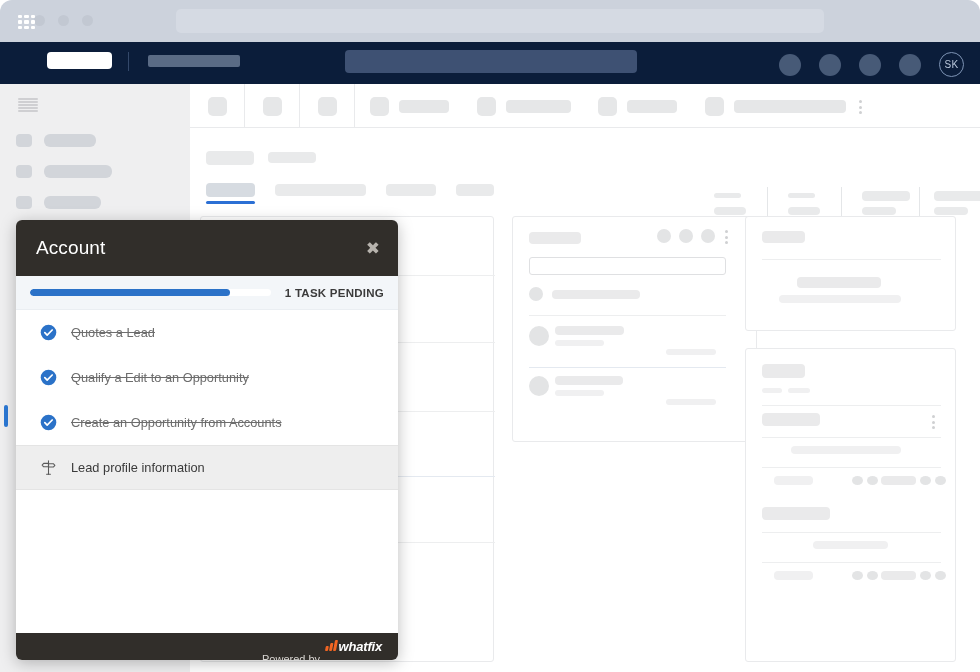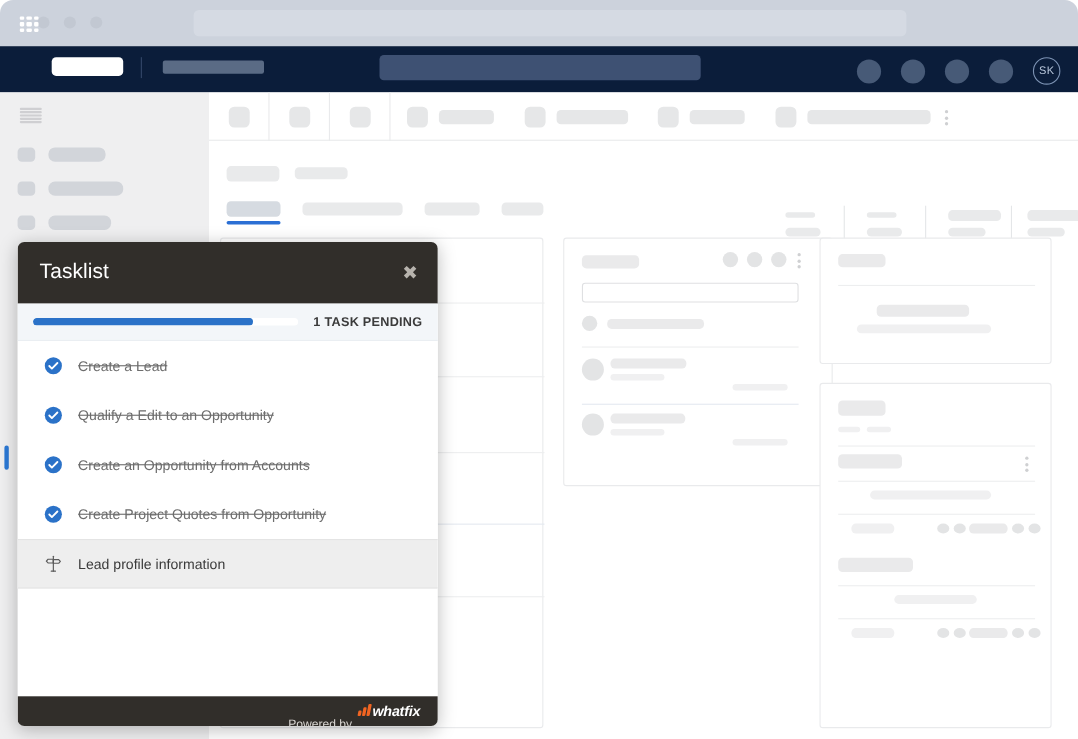--- a/index.html
+++ b/index.html
@@ -314,59 +314,52 @@
       <div class="circ" style="left:106px; top:222px; width:11px; height:9px;"></div>
       <div class="circ" style="left:121px; top:222px; width:11px; height:9px;"></div>
       <div class="blk" style="left:135px; top:222px; width:35px; height:9px;"></div>
       <div class="circ" style="left:174px; top:222px; width:11px; height:9px;"></div>
       <div class="circ" style="left:189px; top:222px; width:11px; height:9px;"></div>
     </div>
   </div>
 
   <div class="tasklist">
     <div class="tl-header">
-      <span class="tl-title">Tasklist</span>
+      <span class="tl-title">Account</span>
       <button class="tl-close">✖</button>
     </div>
 
     <div class="tl-progress-row">
       <div class="tl-track">
         <div class="tl-fill" id="progress-fill" style="width: 83%;"></div>
       </div>
       <span class="tl-pending">1 TASK PENDING</span>
     </div>
 
     <div class="tl-body" id="tasklist-items">
         <div class="tl-item done">
           <span class="tl-check"><svg viewBox="0 0 24 24" width="17" height="17" aria-hidden="true">
               <circle cx="12" cy="12" r="11" fill="#2b72c8"></circle>
               <path d="M6.8 12.3l3.3 3.3 7.1-7.1" fill="none" stroke="#ffffff" stroke-width="2.4" stroke-linecap="round" stroke-linejoin="round"></path>
             </svg></span>
-          <span class="tl-label">Create a Lead</span>
+          <span class="tl-label">Quotes a Lead</span>
         </div>
         <div class="tl-item done">
           <span class="tl-check"><svg viewBox="0 0 24 24" width="17" height="17" aria-hidden="true">
               <circle cx="12" cy="12" r="11" fill="#2b72c8"></circle>
               <path d="M6.8 12.3l3.3 3.3 7.1-7.1" fill="none" stroke="#ffffff" stroke-width="2.4" stroke-linecap="round" stroke-linejoin="round"></path>
             </svg></span>
           <span class="tl-label">Qualify a Edit to an Opportunity</span>
         </div>
         <div class="tl-item done">
           <span class="tl-check"><svg viewBox="0 0 24 24" width="17" height="17" aria-hidden="true">
               <circle cx="12" cy="12" r="11" fill="#2b72c8"></circle>
               <path d="M6.8 12.3l3.3 3.3 7.1-7.1" fill="none" stroke="#ffffff" stroke-width="2.4" stroke-linecap="round" stroke-linejoin="round"></path>
             </svg></span>
           <span class="tl-label">Create an Opportunity from Accounts</span>
-        </div>
-        <div class="tl-item done">
-          <span class="tl-check"><svg viewBox="0 0 24 24" width="17" height="17" aria-hidden="true">
-              <circle cx="12" cy="12" r="11" fill="#2b72c8"></circle>
-              <path d="M6.8 12.3l3.3 3.3 7.1-7.1" fill="none" stroke="#ffffff" stroke-width="2.4" stroke-linecap="round" stroke-linejoin="round"></path>
-            </svg></span>
-          <span class="tl-label">Create Project Quotes from Opportunity</span>
         </div>
         <div class="tl-item pending">
           <span class="tl-signpost"><svg viewBox="0 0 24 24" width="17" height="17" aria-hidden="true">
               <path d="M12 2.5v19" stroke="#5a5a5a" stroke-width="1.5" stroke-linecap="round"></path>
               <path d="M12 6.2H5.2L3 8.6l2.2 2.4H12z" fill="none" stroke="#5a5a5a" stroke-width="1.5" stroke-linejoin="round"></path>
               <path d="M12 11.4h6.8l2.2-2.4-2.2-2.4H12z" fill="none" stroke="#5a5a5a" stroke-width="1.5" stroke-linejoin="round"></path>
               <path d="M9.3 21.5h5.4" stroke="#5a5a5a" stroke-width="1.5" stroke-linecap="round"></path>
             </svg></span>
           <span class="tl-label">Lead profile information</span>
         </div>

